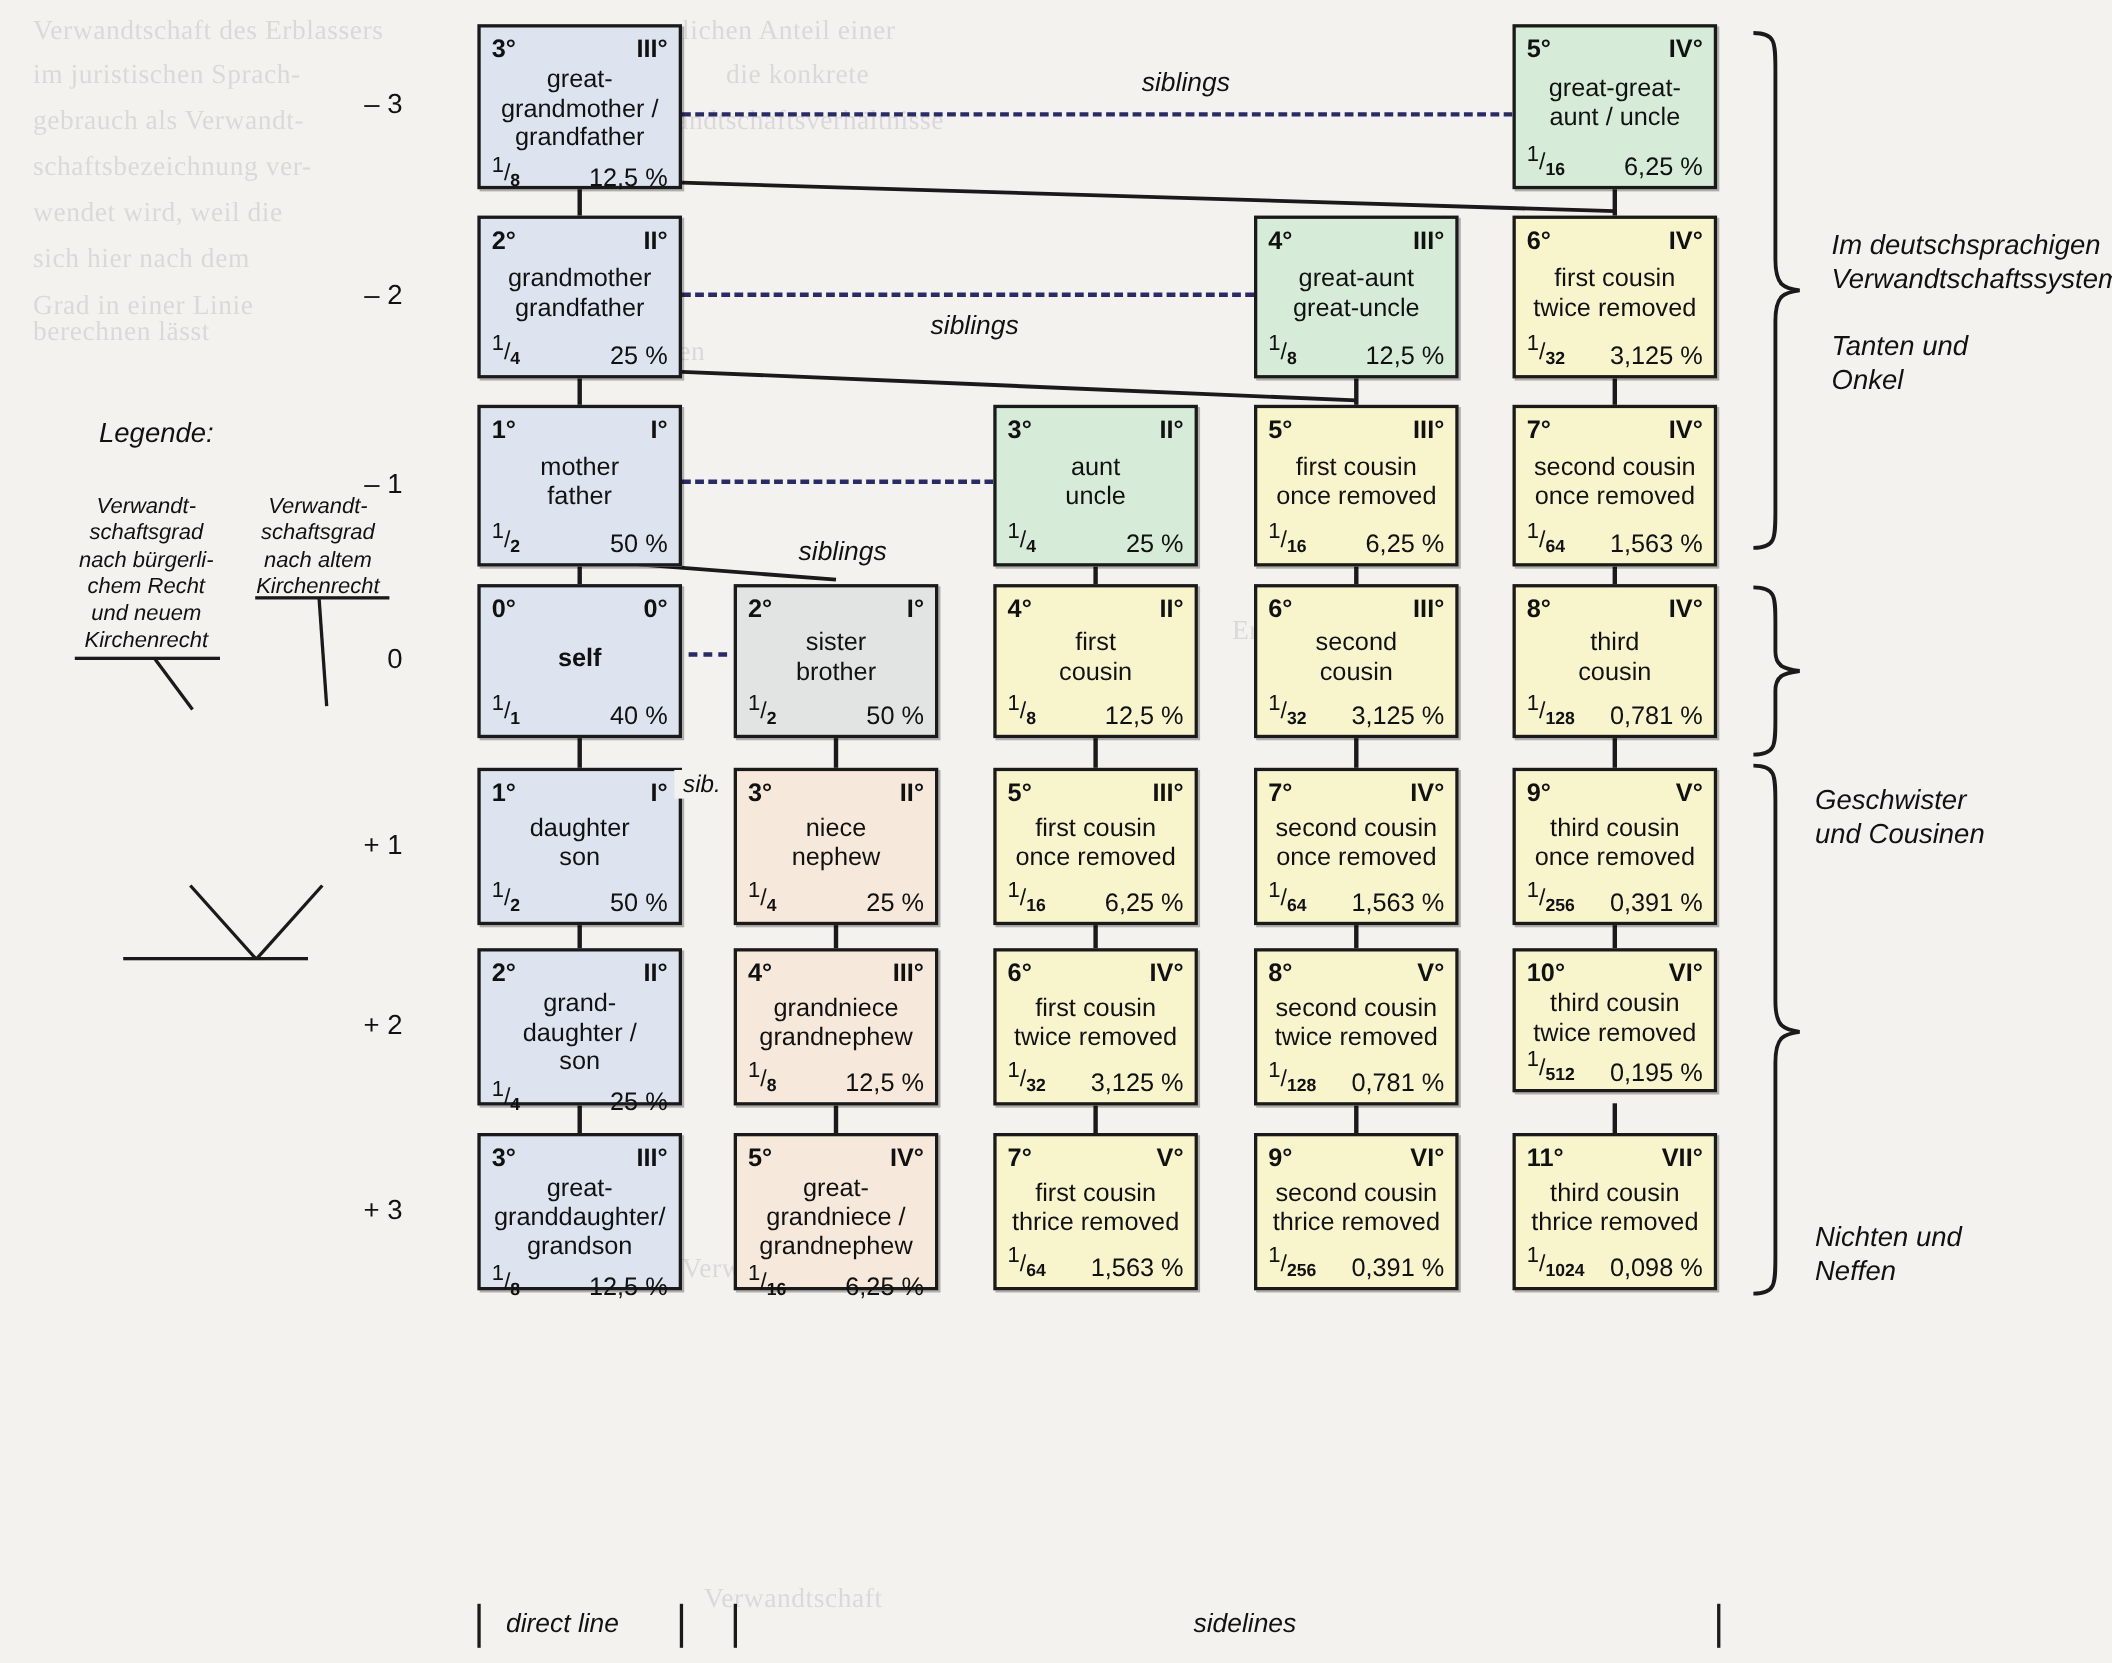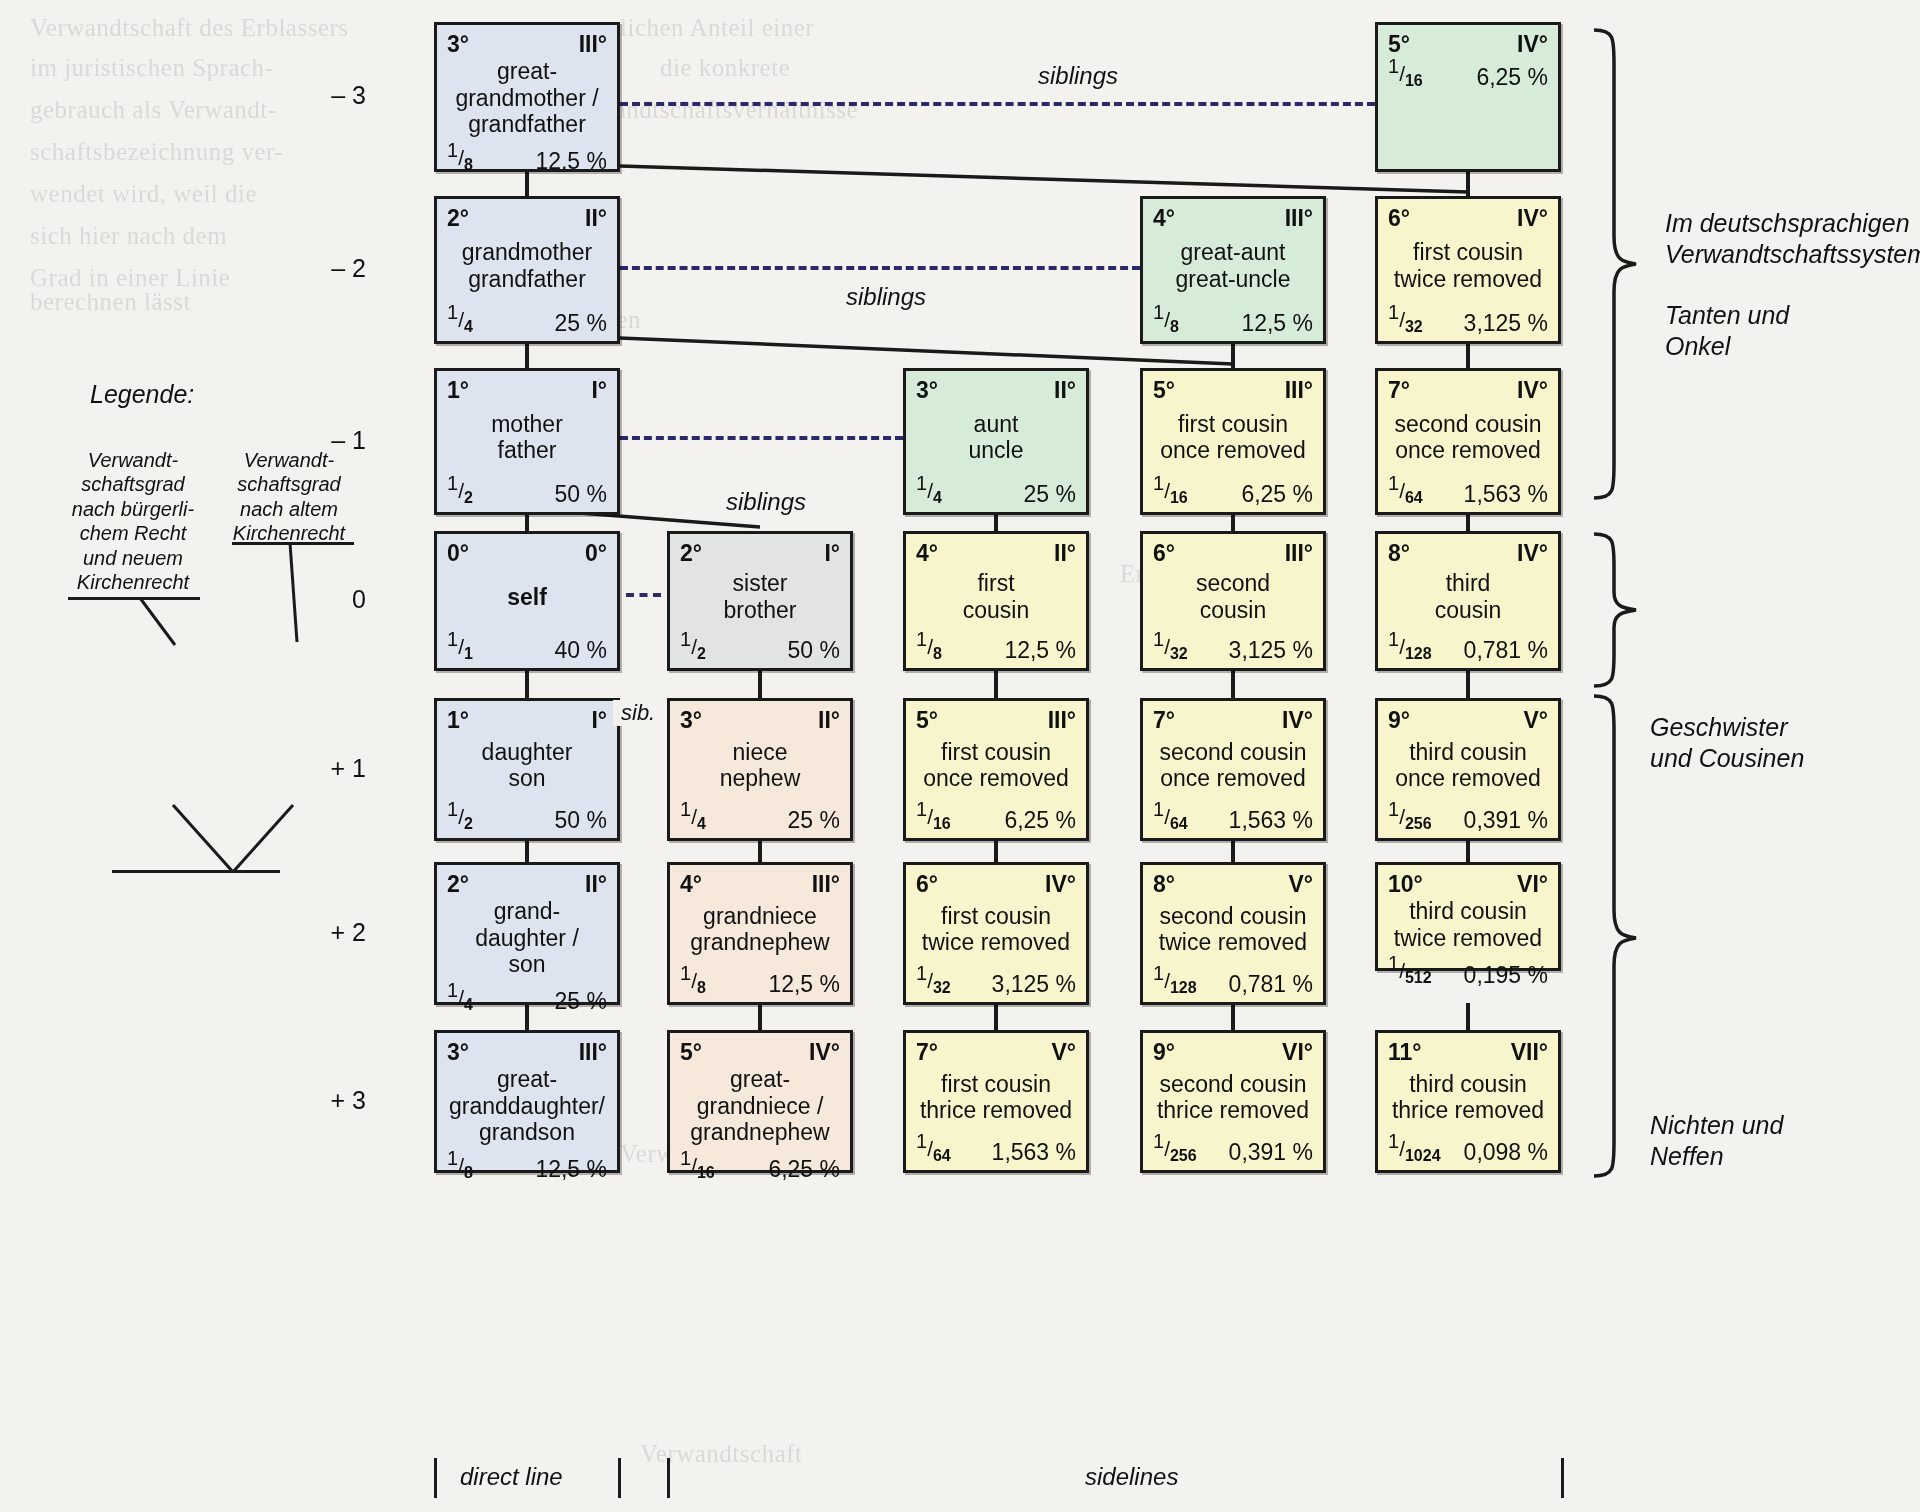--- a/index.html
+++ b/index.html
@@ -474,20 +474,24 @@
         <div class="botrow">
           <span class="frac"><sup>1</sup>/<sub>256</sub></span>
           <span>0,391 %</span>
         </div>
       </div>
       <div class="cell c-green" style="left: 1375px; top: 22px; width: 186px; height: 150px;">
         <div class="toprow">
           <span>5°</span>
           <span>IV°</span>
         </div>
+        <div class="name">
+          <div>great-great-</div>
+          <div>aunt / uncle</div>
+        </div>
         <div class="botrow">
           <span class="frac"><sup>1</sup>/<sub>16</sub></span>
           <span>6,25 %</span>
         </div>
       </div>
       <div class="cell c-yellow" style="left: 1375px; top: 196px; width: 186px; height: 148px;">
         <div class="toprow">
           <span>6°</span>
           <span>IV°</span>
         </div>
@@ -535,21 +539,21 @@
         </div>
         <div class="name">
           <div>third cousin</div>
           <div>once removed</div>
         </div>
         <div class="botrow">
           <span class="frac"><sup>1</sup>/<sub>256</sub></span>
           <span>0,391 %</span>
         </div>
       </div>
-      <div class="cell c-yellow" style="left: 1375px; top: 862px; width: 186px; height: 109px;">
+      <div class="cell c-yellow" style="left: 1375px; top: 862px; width: 186px; height: 131px;">
         <div class="toprow">
           <span>10°</span>
           <span>VI°</span>
         </div>
         <div class="name">
           <div>third cousin</div>
           <div>twice removed</div>
         </div>
         <div class="botrow">
           <span class="frac"><sup>1</sup>/<sub>512</sub></span>

